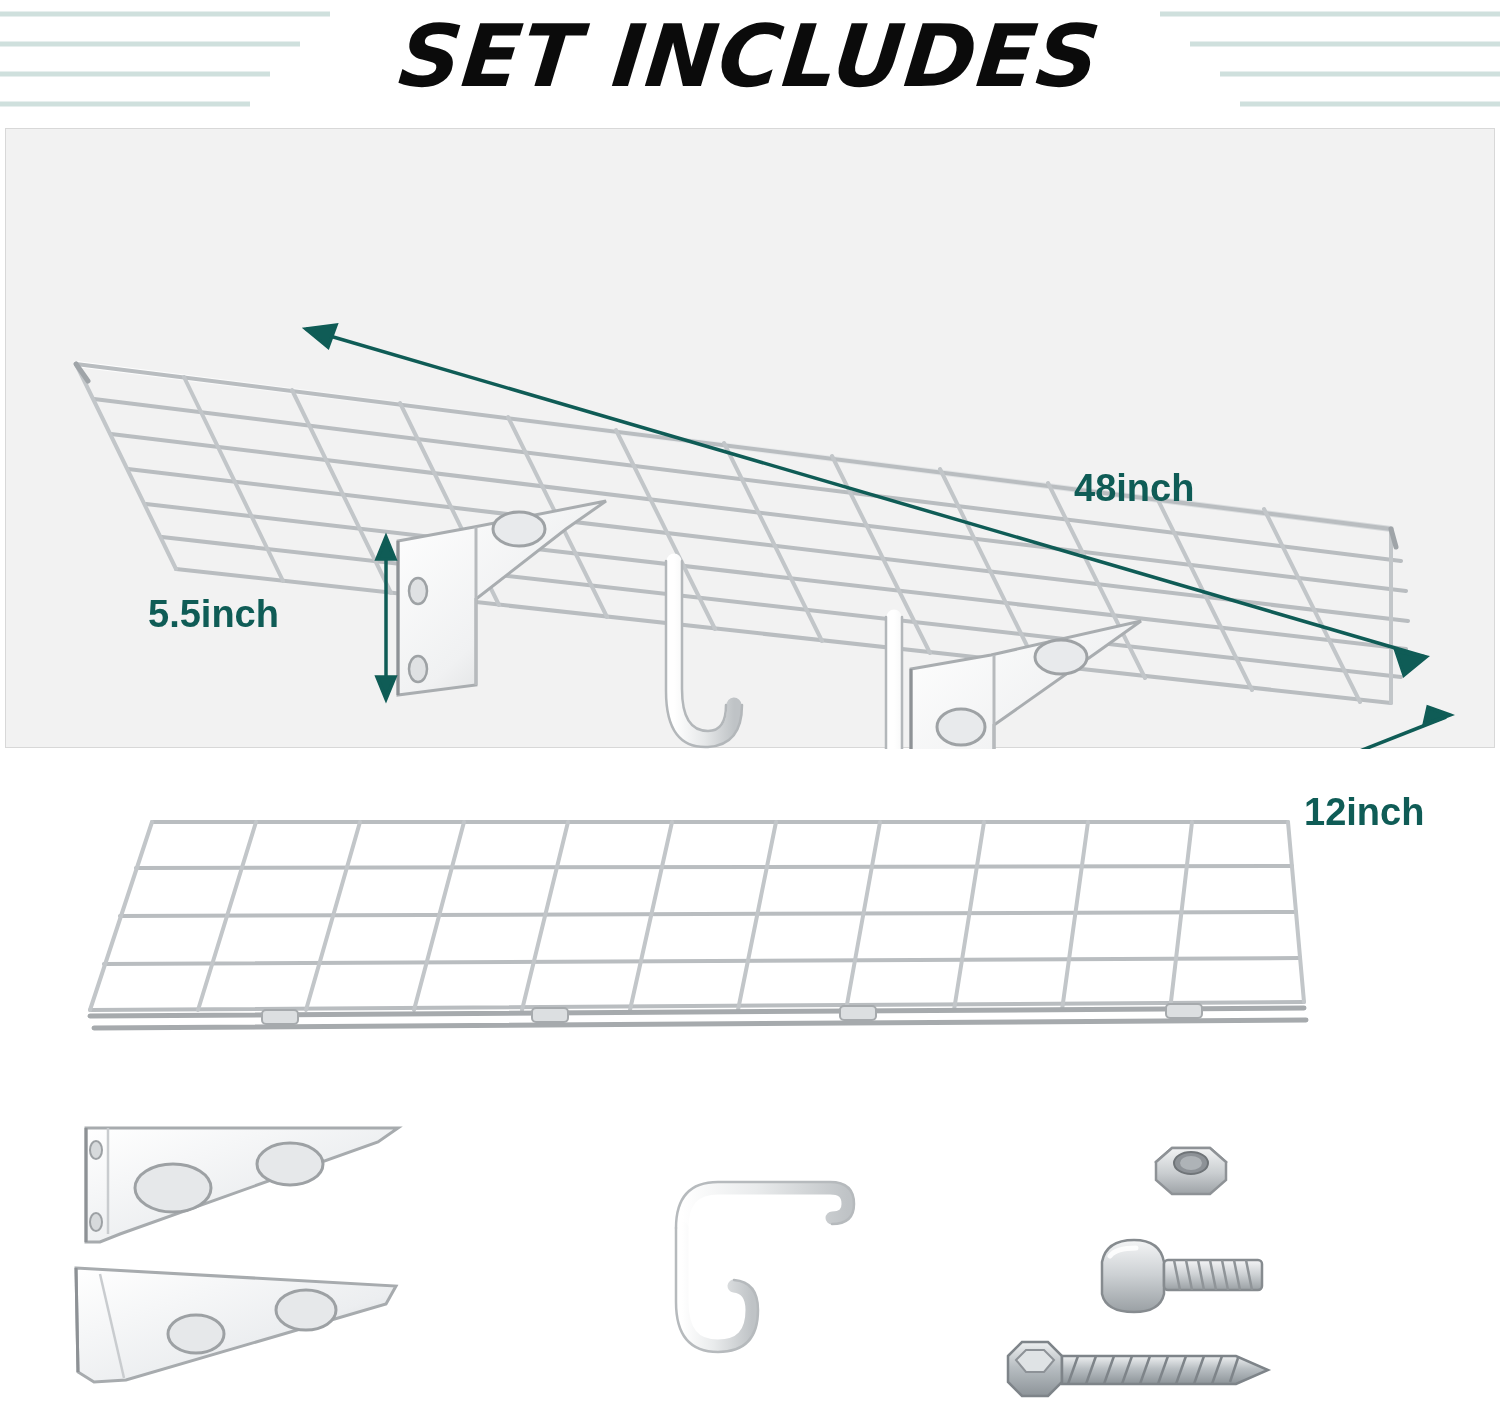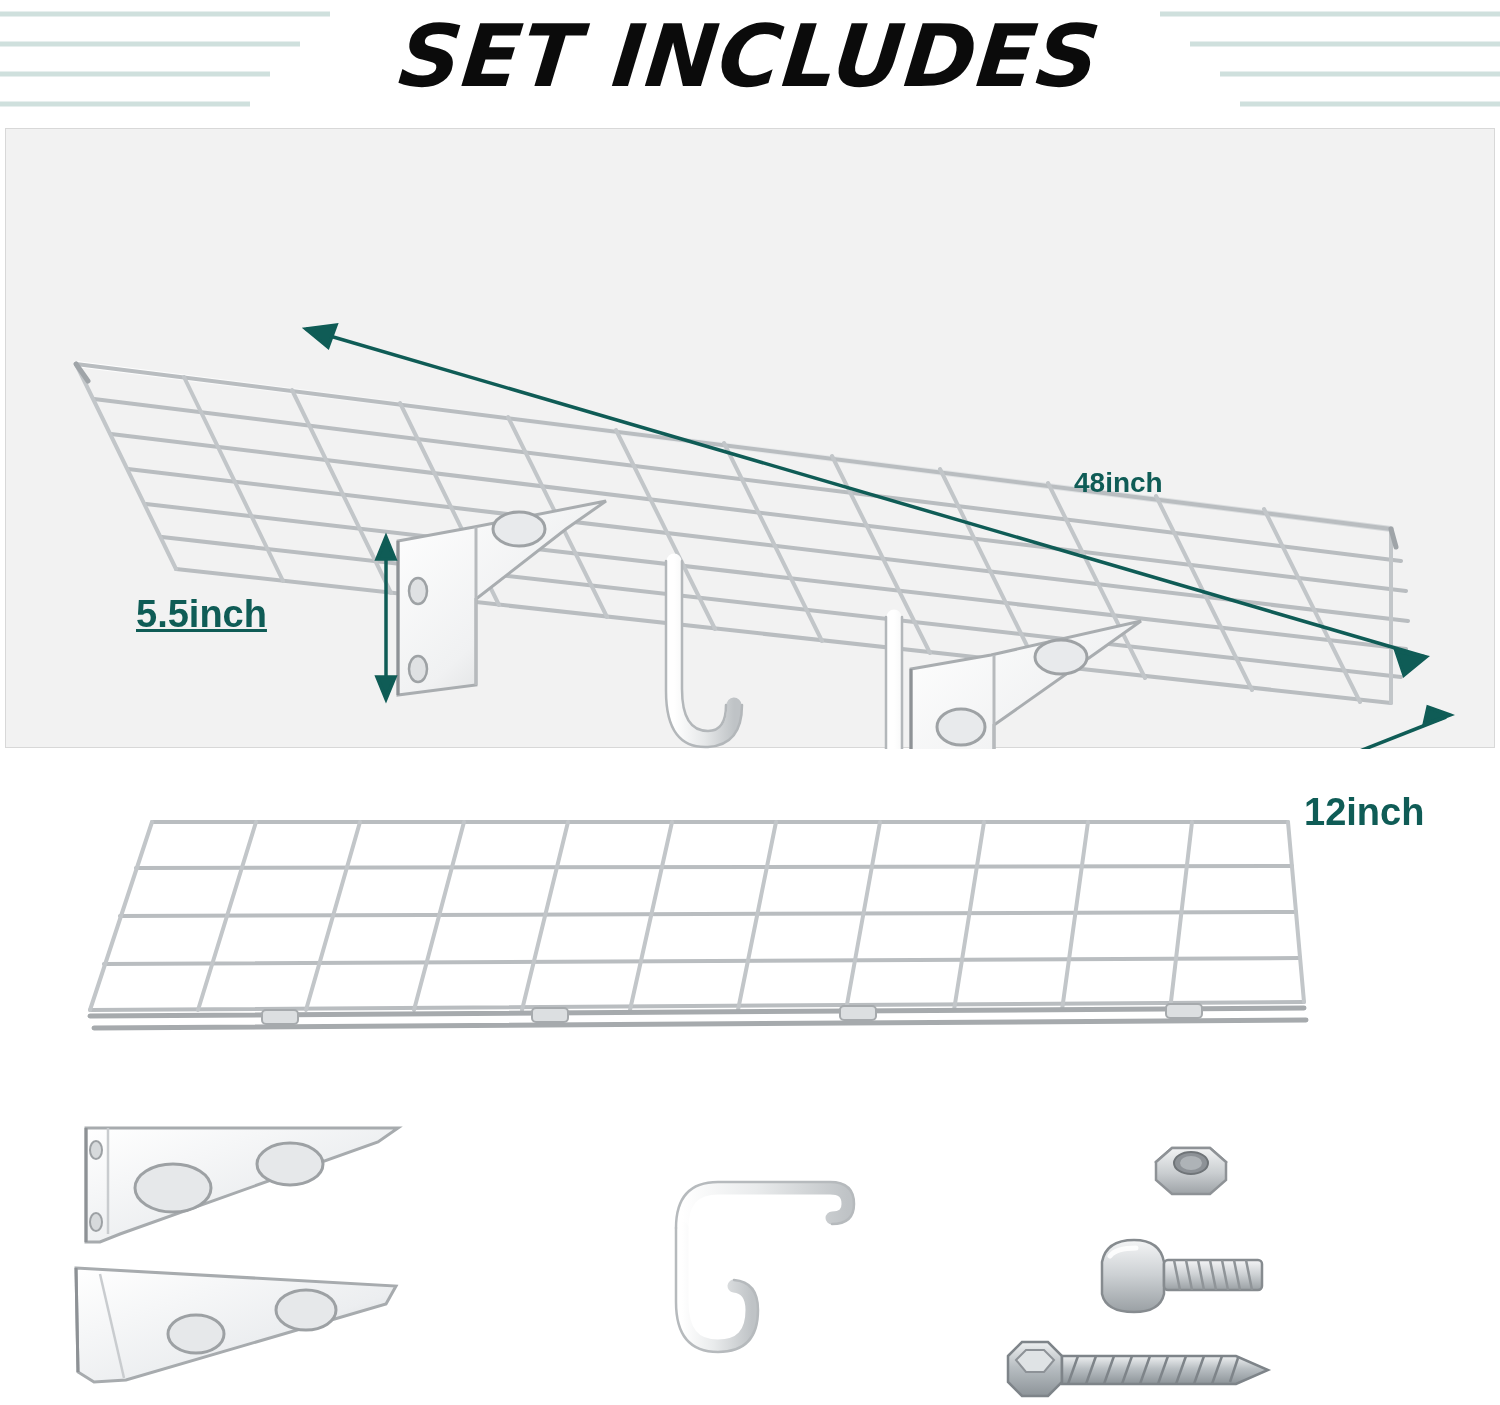--- a/index.html
+++ b/index.html
@@ -35,22 +35,22 @@
     background: #f2f2f2;
     border: 1px solid #d8d8d8;
   }
   .hero svg { position: absolute; left: 0; top: 0; }
   .dim-label {
     position: absolute;
     color: #0f5c56;
     font-weight: 700;
     font-family: "Liberation Sans", sans-serif;
   }
-  #dim-48 { left: 1068px; top: 338px; font-size: 28px; }
-  #dim-55 { left: 130px; top: 464px; font-size: 38px; text-decoration: underline; }
+  #dim-48 { left: 1068px; top: 338px; font-size: 38px; }
+  #dim-55 { left: 142px; top: 464px; font-size: 38px; }
   #dim-12 { left: 1298px; top: 662px; font-size: 38px; text-align: right; }
 
   
   .parts { position: absolute; left: 0; top: 760px; width: 1500px; height: 645px; }
 
   .part-svg { position: absolute; }
 </style>
 </head>
 <body>
 

